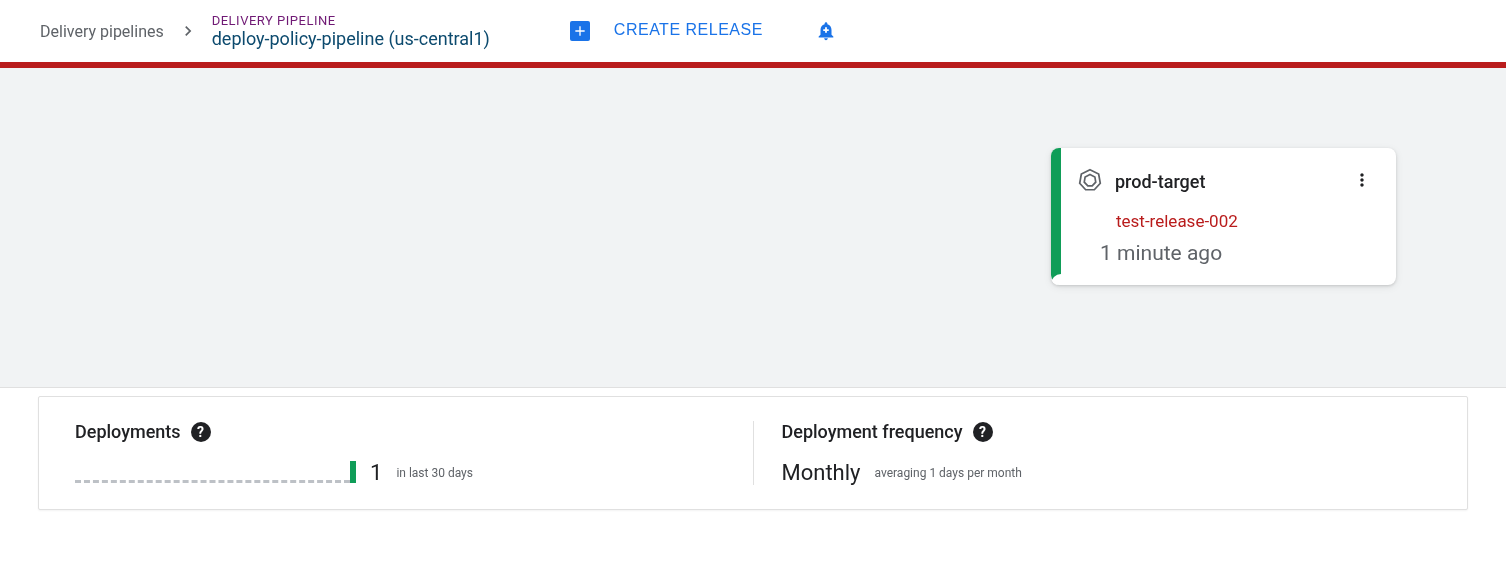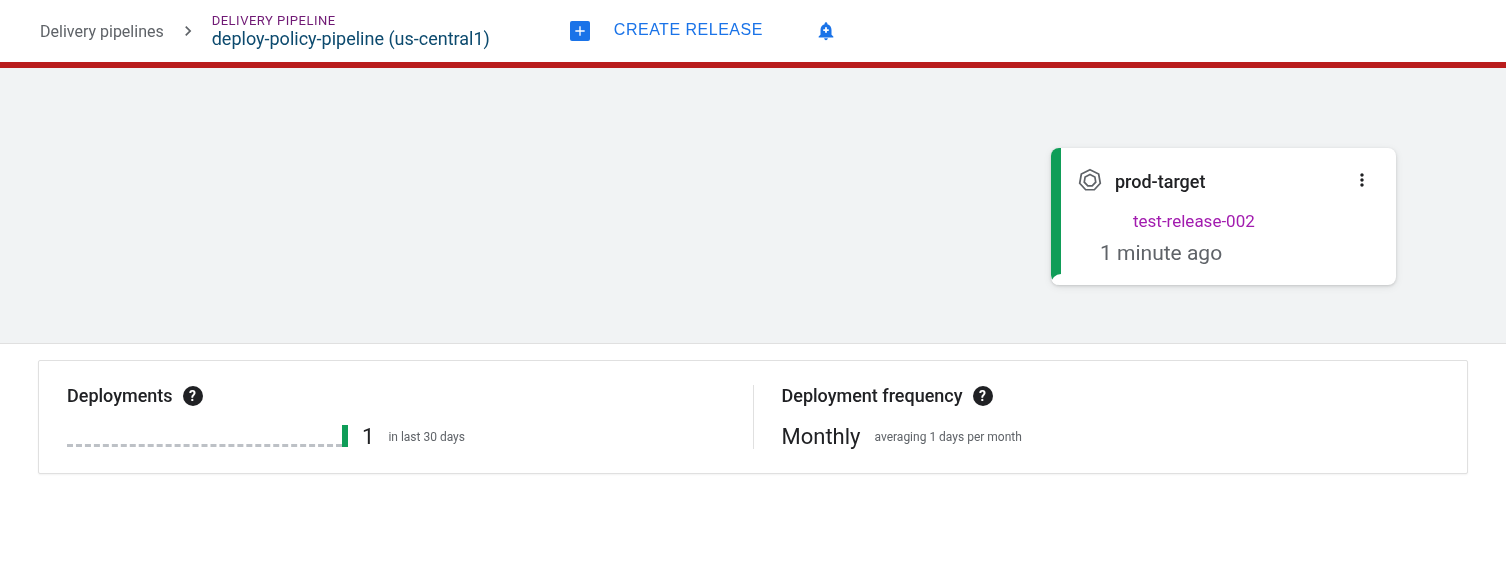--- a/index.html
+++ b/index.html
@@ -72,21 +72,21 @@
     .plus-icon svg {
       fill: #fff;
     }
     .bell-icon {
       color: #1a73e8;
       display: flex;
       align-items: center;
     }
     .canvas {
       background: #f1f3f4;
-      height: 276px;
+      height: 320px;
       position: relative;
       border-bottom: 1px solid #e0e0e0;
     }
     .target-card {
       position: absolute;
       top: 80px;
       right: 110px;
       width: 345px;
       background: #fff;
       border-radius: 8px;
@@ -129,36 +129,36 @@
       color: #202124;
       flex: 1;
     }
     .more-icon {
       color: #202124;
       cursor: pointer;
       padding: 4px;
     }
     .target-release {
       font-size: 17px;
-      color: #a21caf;
-      margin-left: 56px;
+      color: #b91c1c;
+      margin-left: 39px;
       margin-bottom: 10px;
     }
     .target-time {
       font-size: 21px;
       color: #5f6368;
       margin-left: 23px;
     }
     .stats-panel {
-      margin: 16px 38px;
+      margin: 8px 38px;
       background: #fff;
       border: 1px solid #e0e0e0;
       border-radius: 2px;
       display: flex;
-      padding: 24px 0;
+      padding: 24px 8px;
       box-shadow: 0 1px 2px rgba(0,0,0,0.05);
     }
     .stats-col {
       flex: 1;
       padding: 0 28px;
     }
     .stats-col:first-child {
       border-right: 1px solid #e0e0e0;
     }
     .stats-header {

